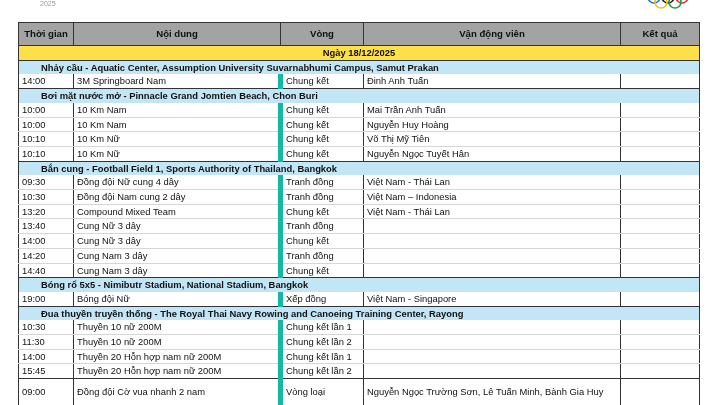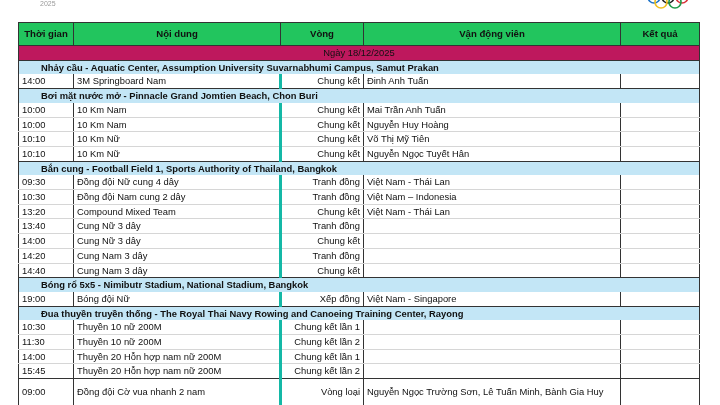--- a/index.html
+++ b/index.html
@@ -6,30 +6,30 @@
   body { width: 720px; height: 405px; overflow: hidden; position: relative;
          font-family: "Liberation Sans", sans-serif; color: #111; }
   .year { position: absolute; left: 40px; top: 0px; font-size: 7px; color: #9a9a9a; }
   .rings { position: absolute; left: 640px; top: -8px; width: 60px; height: 18px; }
   table.sched { position: absolute; left: 18px; top: 22px; border-collapse: collapse;
                 table-layout: fixed; width: 681px; font-size: 9.4px; }
   table.sched td, table.sched th { padding: 0 3px; height: 13.7px; line-height: 13.7px;
                 white-space: nowrap; overflow: hidden; }
   col.c-time { width: 55px; } col.c-event { width: 207px; } col.c-round { width: 83px; }
   col.c-ath { width: 257px; } col.c-res { width: 79px; }
-  tr.head th { background: #22c55e; height: 22px; line-height: 22px; font-weight: bold;
+  tr.head th { background: #a3a3a3; height: 22px; line-height: 22px; font-weight: bold;
                font-size: 9.6px; border: 1px solid #333; color: #111; text-align: center; }
-  tr.date td { background: #be185d; font-weight: normal; text-align: center;
+  tr.date td { background: #fde047; font-weight: bold; text-align: center;
                border: 1px solid #333; border-top: 1.5px solid #222; }
   tr.venue td { background: #c3e6f6; font-weight: bold; border-left: 1px solid #333;
                 border-right: 1px solid #333; border-top: 1.5px solid #333; padding-left: 22px; }
   tr.ev td { background: #fff; border-bottom: 1px solid #d6d6d6; }
   tr.ev td.t { border-left: 1px solid #333; }
   tr.ev td.e { border-left: 1px solid #333; }
-  tr.ev td.r { text-align: right; border-left: 3px solid #14b8a6; margin-left: 6px; }
+  tr.ev td.r { text-align: left; border-left: 5px solid #14b8a6; margin-left: 6px; }
   tr.ev td.a { border-left: 1px solid #333; }
   tr.ev td.k { border-left: 1px solid #333; border-right: 1px solid #333; }
   tr.ev.tall td { height: 26px; line-height: 26px; }
   tr.ev.last td { border-bottom: 1.5px solid #333; }
 </style>
 </head>
 <body>
 
 <div class="year">2025</div>
 

